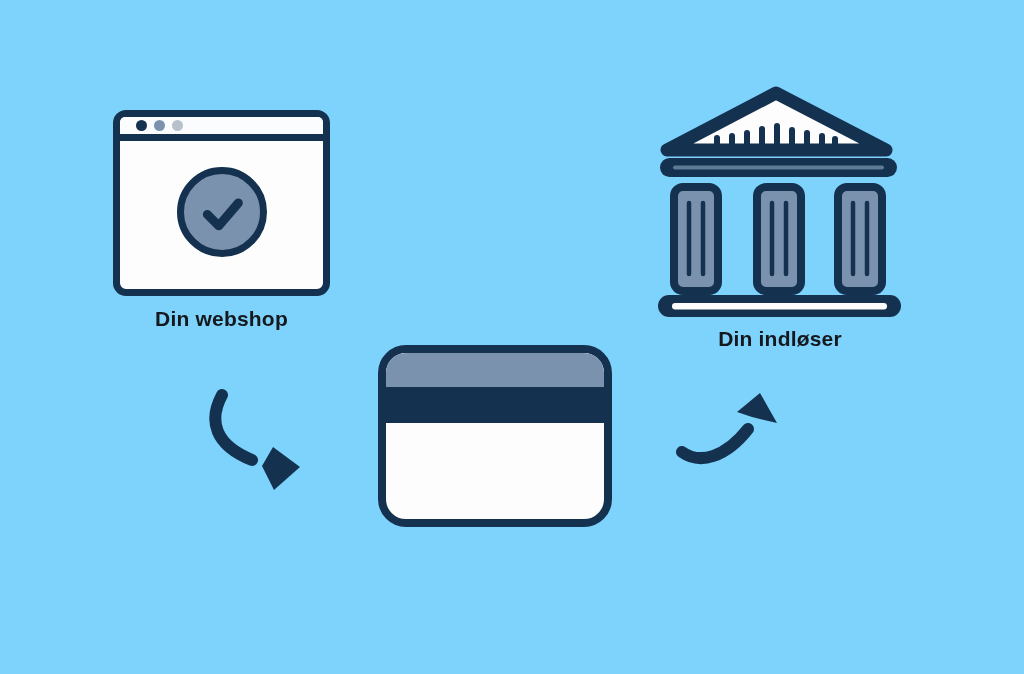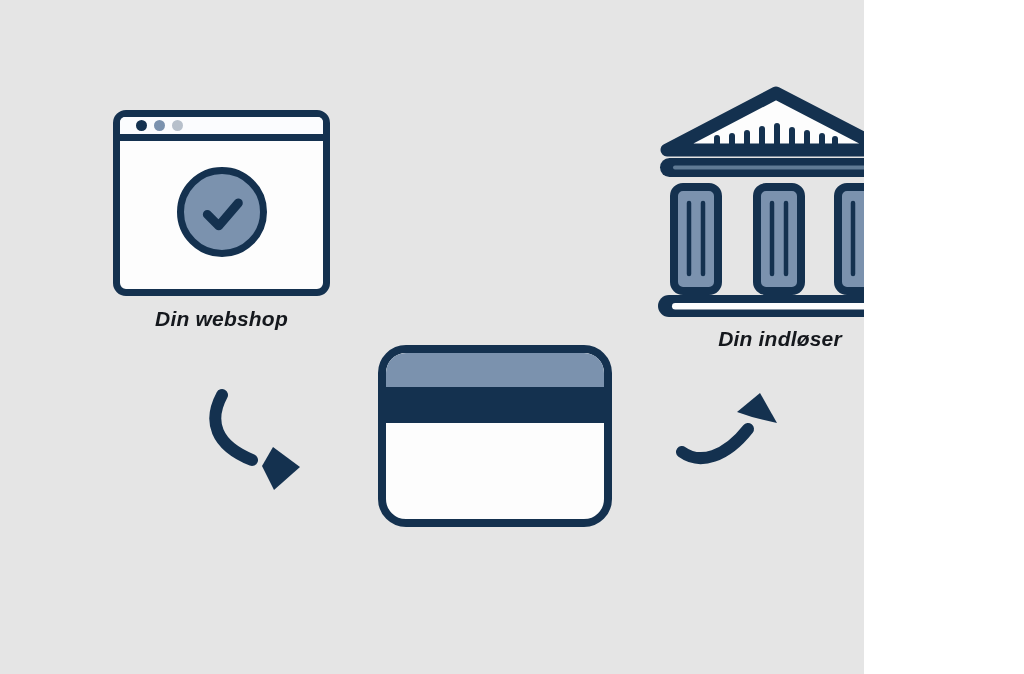--- a/index.html
+++ b/index.html
@@ -1,25 +1,24 @@
 <!DOCTYPE html>
 <html><head>
 <meta charset="utf-8">
 <style>
   * { margin: 0; padding: 0; box-sizing: border-box; }
   html, body { width: 1024px; height: 674px; }
   body { font-family: "Liberation Sans", sans-serif; }
 
   .canvas {
     position: relative;
-    width: 864px;
+    width: 1024px;
     height: 674px;
-    background: #e5e5e5;
+    background: #7dd3fc;
     overflow: hidden;
-    font-style: italic;
   }
 
   .node-label {
     position: absolute;
     text-align: center;
     font-size: 21px;
     font-weight: 700;
     color: #15181d;
     letter-spacing: 0.2px;
   }

